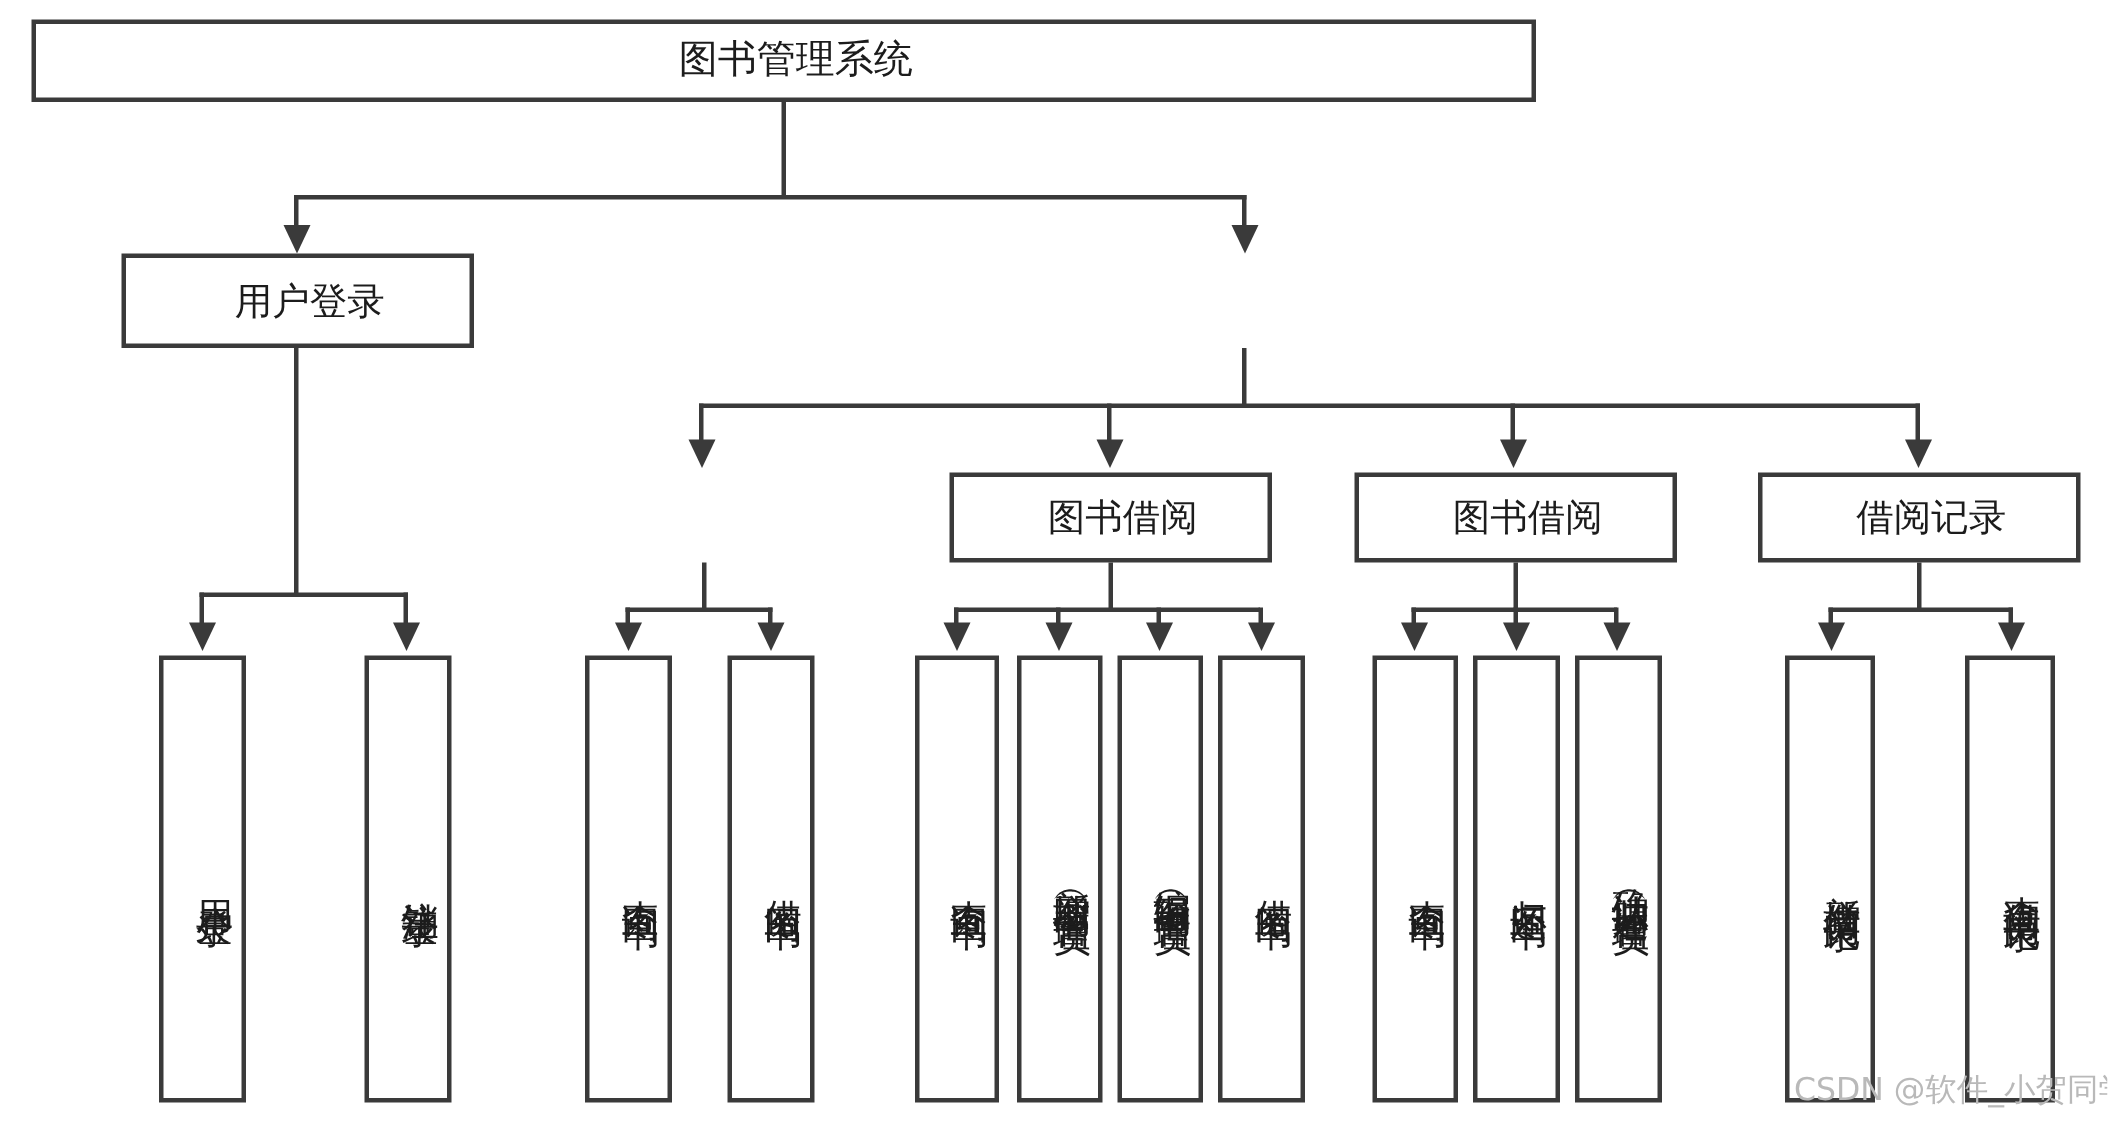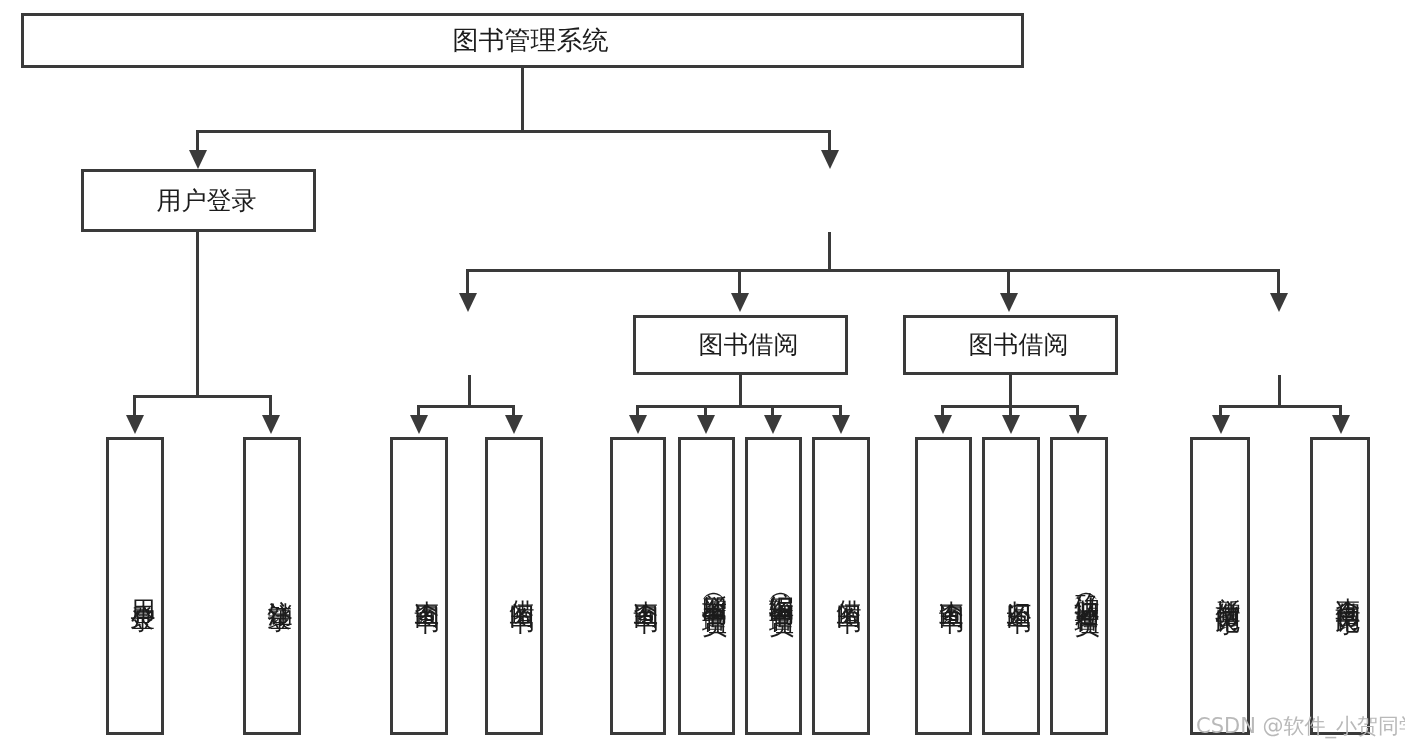--- a/index.html
+++ b/index.html
@@ -110,20 +110,23 @@
   <div class="arrow" style="left:1000px; top:293px;"></div>
   <div class="ln v" style="left:1277px; top:269px; height:26px;"></div>
   <div class="arrow" style="left:1270px; top:293px;"></div>
 
   <div class="node h" style="left:633px; top:315px; width:215px; height:60px;">
     <span>图书借阅</span>
   </div>
   <div class="node h" style="left:903px; top:315px; width:215px; height:60px;">
     <span>图书借阅</span>
   </div>
+  <div class="node h" style="left:1172px; top:315px; width:215px; height:60px;">
+    <span>借阅记录</span>
+  </div>
 
   <div class="ln v" style="left:468px; top:375px; height:32px;"></div>
   <div class="ln h" style="left:417px; top:405px; width:98px;"></div>
   <div class="ln v" style="left:417px; top:405px; height:12px;"></div>
   <div class="arrow" style="left:410px; top:415px;"></div>
   <div class="ln v" style="left:512px; top:405px; height:12px;"></div>
   <div class="arrow" style="left:505px; top:415px;"></div>
 
   <div class="ln v" style="left:739px; top:375px; height:32px;"></div>
   <div class="ln h" style="left:636px; top:405px; width:204px;"></div>

